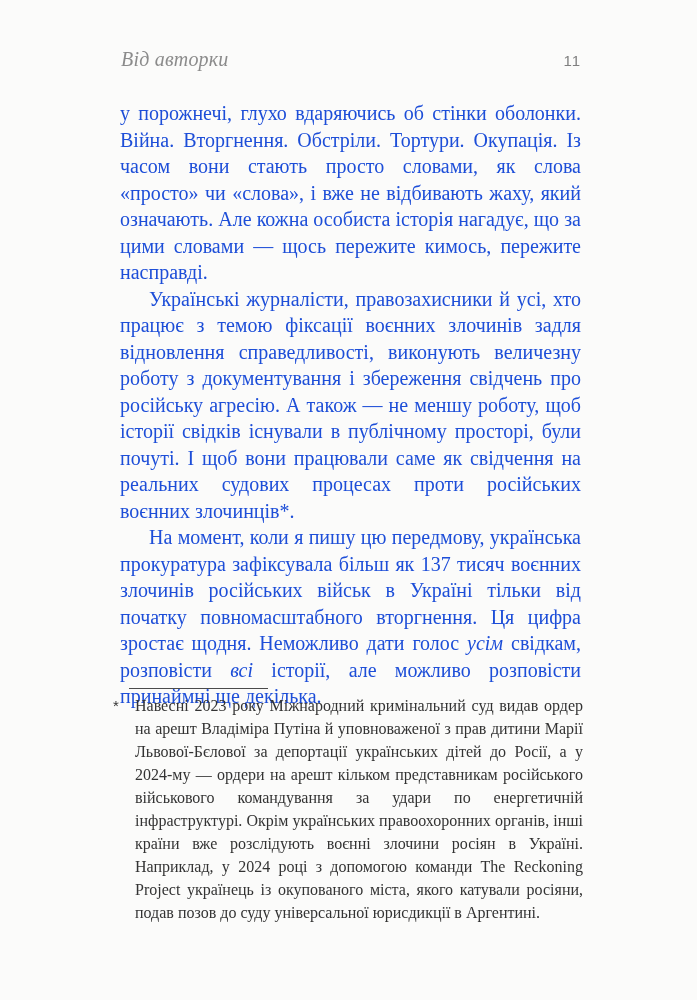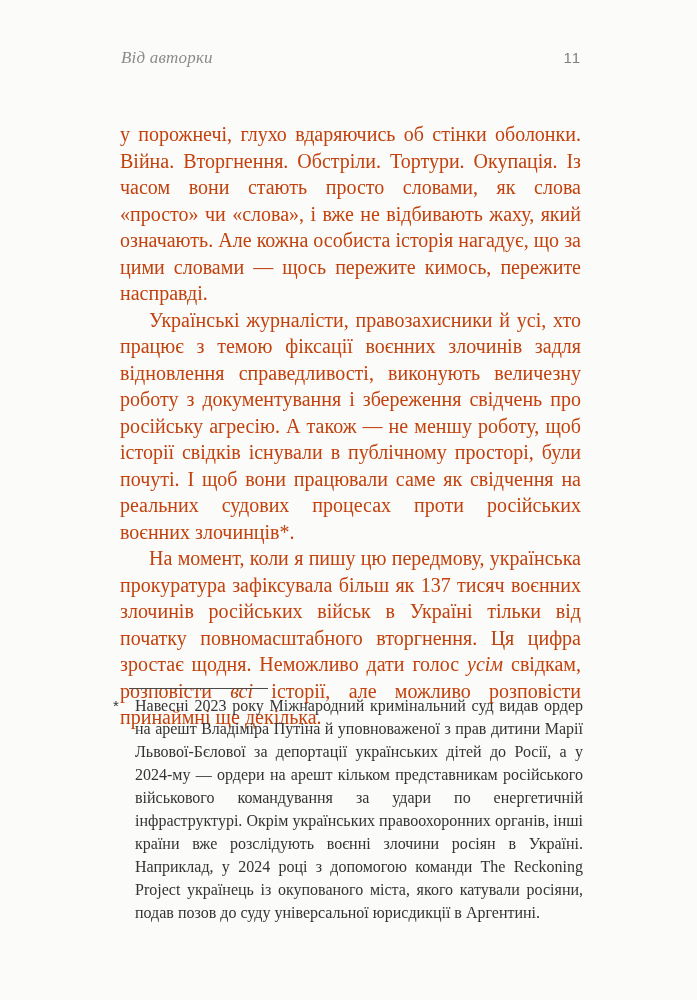--- a/index.html
+++ b/index.html
@@ -15,39 +15,38 @@
   }
   .running-header {
     position: absolute;
     left: 121px; right: 116px; top: 48px;
     display: flex;
     justify-content: space-between;
     align-items: baseline;
   }
   .section-title {
     font-style: italic;
-    font-size: 17px;
+    font-size: 20px;
     color: #8b8b8b;
     letter-spacing: 0.2px;
   }
   .page-number {
     font-family: "Liberation Sans", sans-serif;
     font-size: 15px;
     color: #7f7f7f;
     letter-spacing: 1px;
   }
   .body-text {
     position: absolute;
     left: 120px; top: 100px;
     width: 461px;
     font-size: 20px;
     line-height: 26.5px;
-    color: #c2410c;
+    color: #1d4ed8;
     text-align: justify;
-    margin-top: 21px;
   }
   .para { margin: 0; }
   .para.indent { text-indent: 29px; }
   .para em { }
   .footnote-sep {
     position: absolute;
     left: 129px; top: 688px;
     width: 139px; height: 0;
     border-top: 1.5px solid #4a4a4a;
   }

